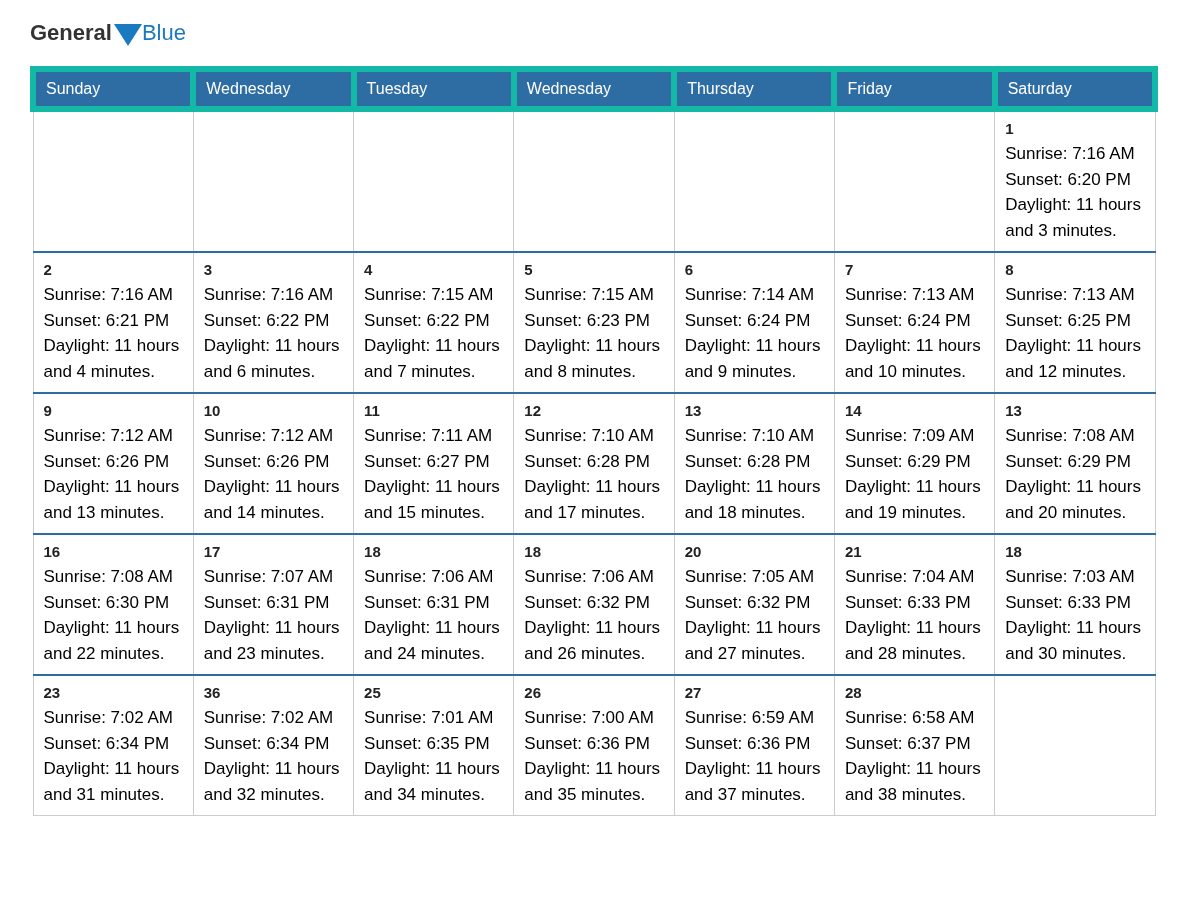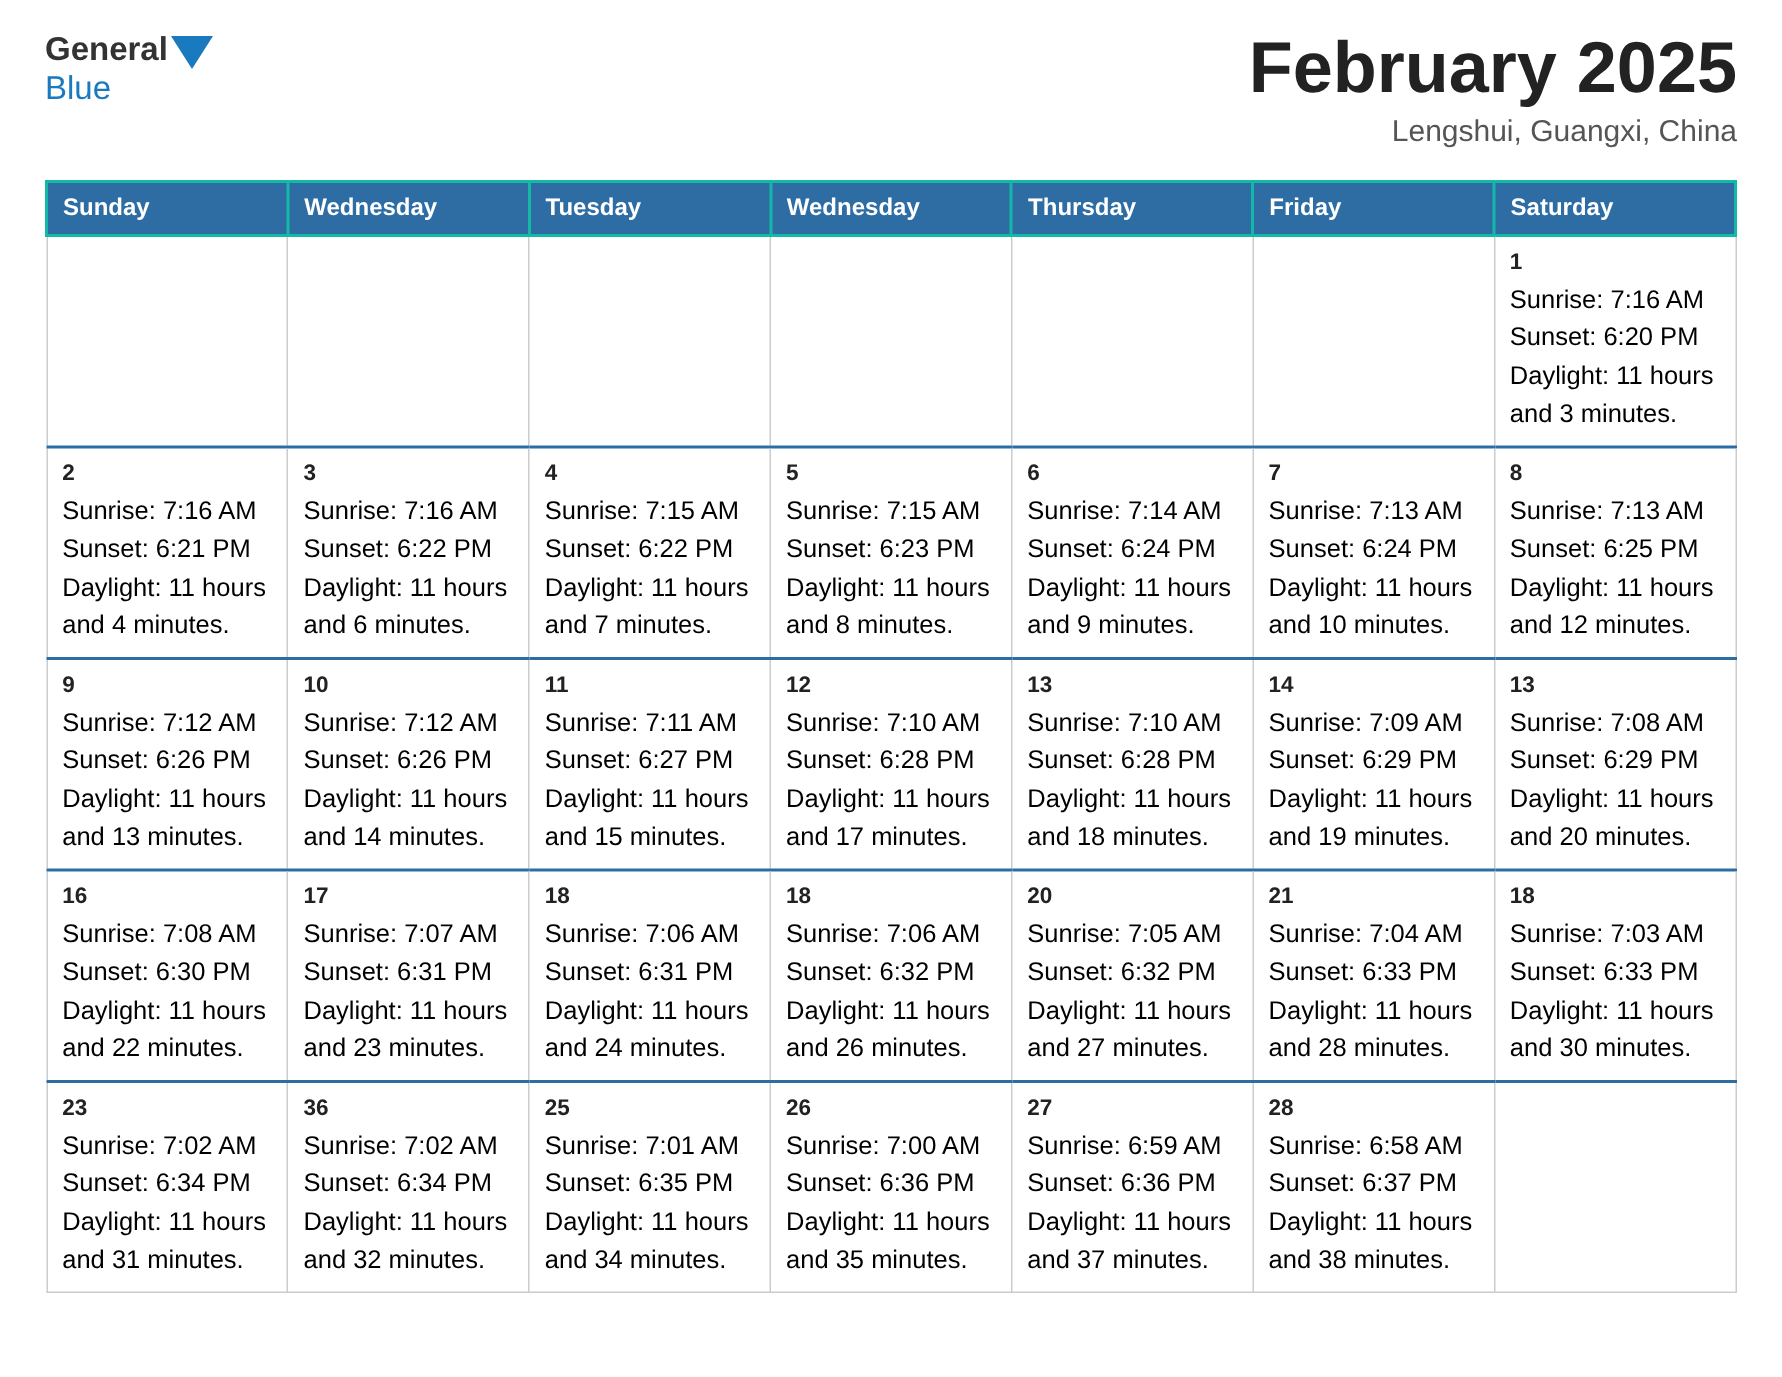--- a/index.html
+++ b/index.html
@@ -30,21 +30,20 @@
       width: 0;
       height: 0;
       border-left: 14px solid transparent;
       border-right: 14px solid transparent;
       border-top: 22px solid #1a7abf;
       margin-left: 2px;
       margin-top: 4px;
     }
     .logo-block {
       display: flex;
-      flex-direction: column;
       align-items: flex-start;
     }
     .logo-row1 {
       display: flex;
       align-items: center;
     }
     .title-block {
       text-align: right;
     }
     .title-block h1 {
@@ -62,22 +61,22 @@
       width: 100%;
       border-collapse: collapse;
       border: 1px solid #aaa;
     }
     .calendar-table th {
       background-color: #2e6da4;
       color: #fff;
       text-align: left;
       padding: 8px 10px;
       font-size: 16px;
-      font-weight: bold;
-      border: 2px solid #14b8a6;
+      font-weight: normal;
+      border: 6px solid #14b8a6;
     }
     .calendar-table td {
       vertical-align: top;
       padding: 8px 10px;
       border: 1px solid #ccc;
       width: calc(100% / 7);
       min-height: 110px;
       background: #fff;
       font-size: 13px;
       color: #333;
@@ -107,24 +106,20 @@
 </head>
 <body>
 
 <div class="header">
   <div class="logo-block">
     <div class="logo-row1">
       <span class="logo-text-general">General</span>
       <div class="logo-triangle"></div>
     </div>
     <span class="logo-text-blue">Blue</span>
-  </div>
-  <div class="title-block">
-    <h1>February 2025</h1>
-    <div class="subtitle">Lengshui, Guangxi, China</div>
   </div>
 </div>
 
 <table class="calendar-table">
   <thead>
     <tr>
     <th>Sunday</th>
         <th>Wednesday</th>
         <th>Tuesday</th>
         <th>Wednesday</th>

